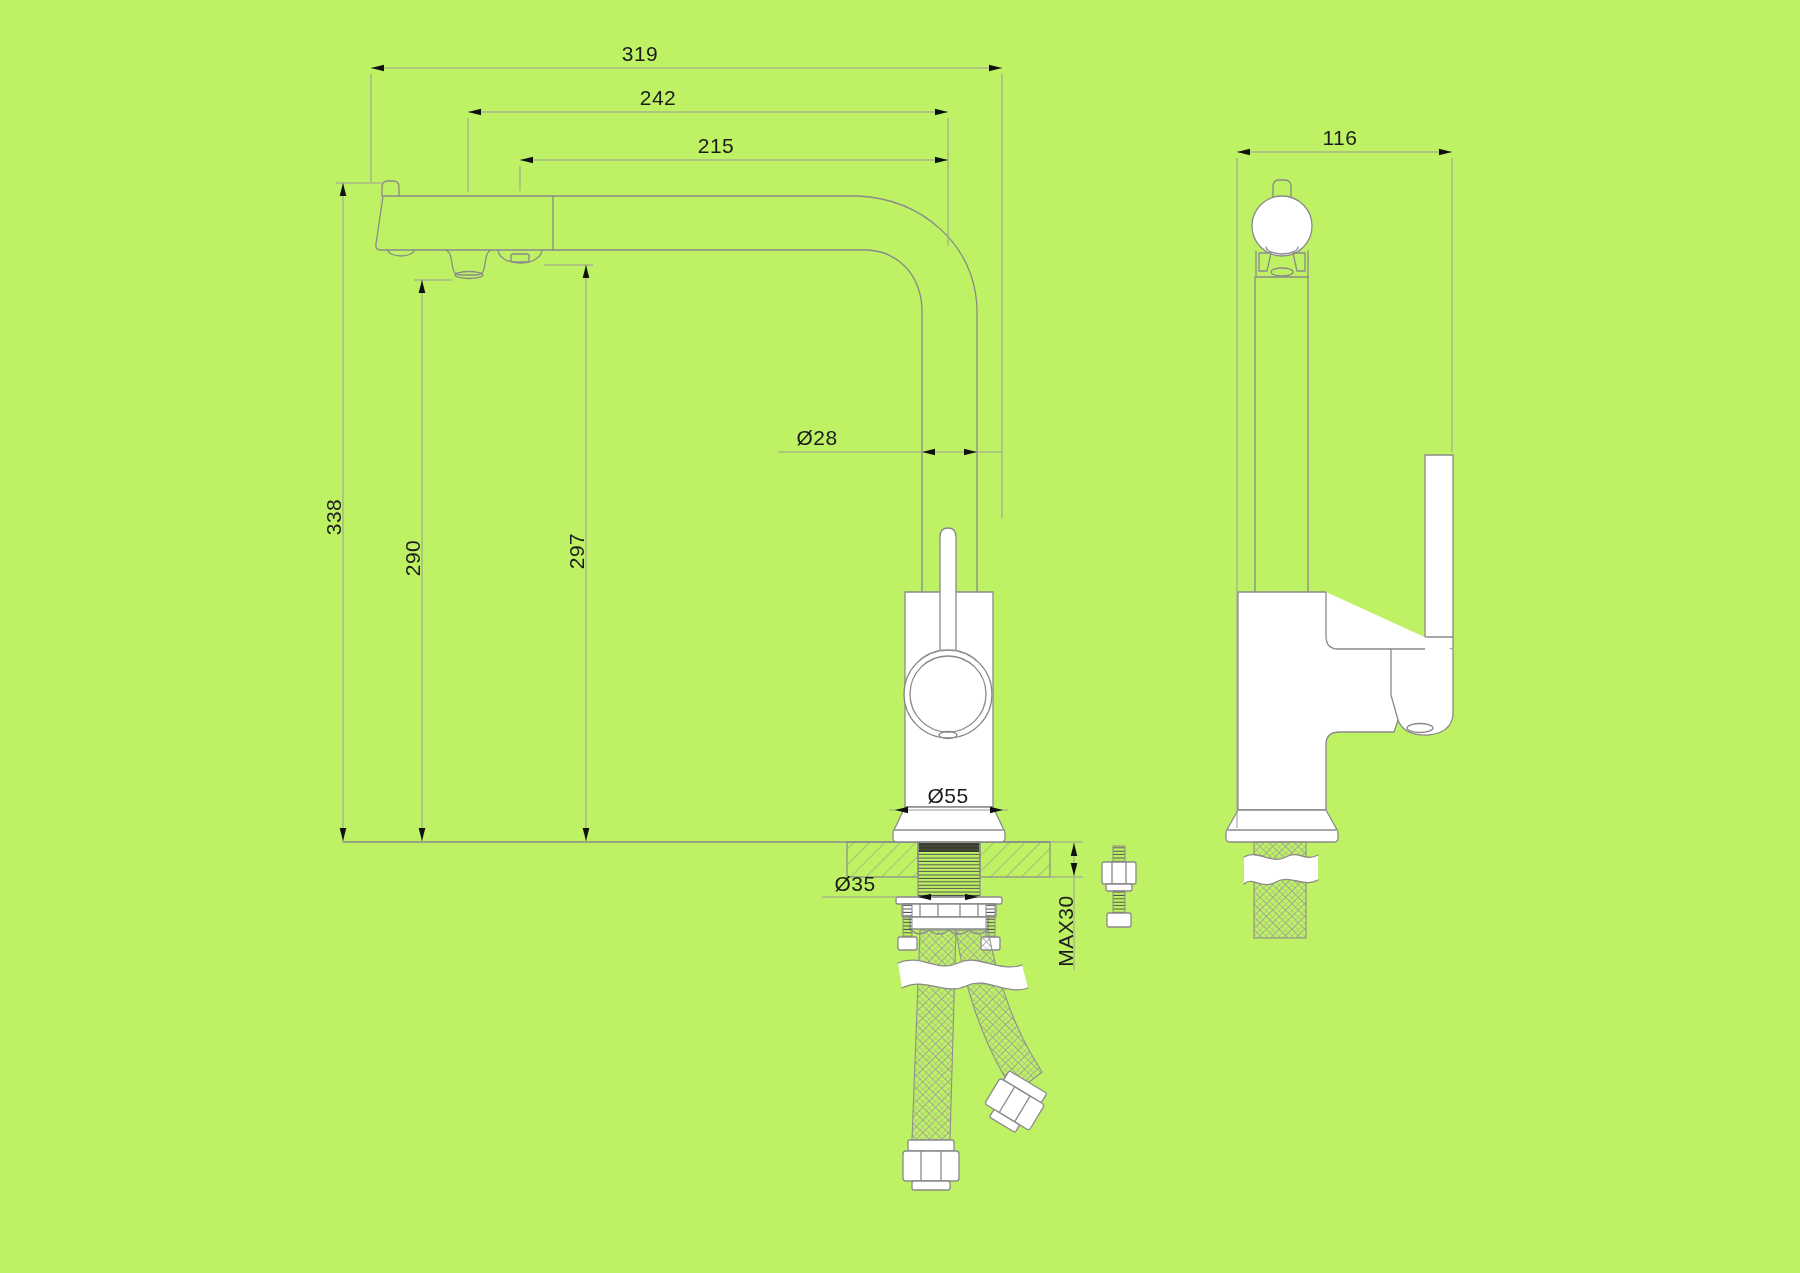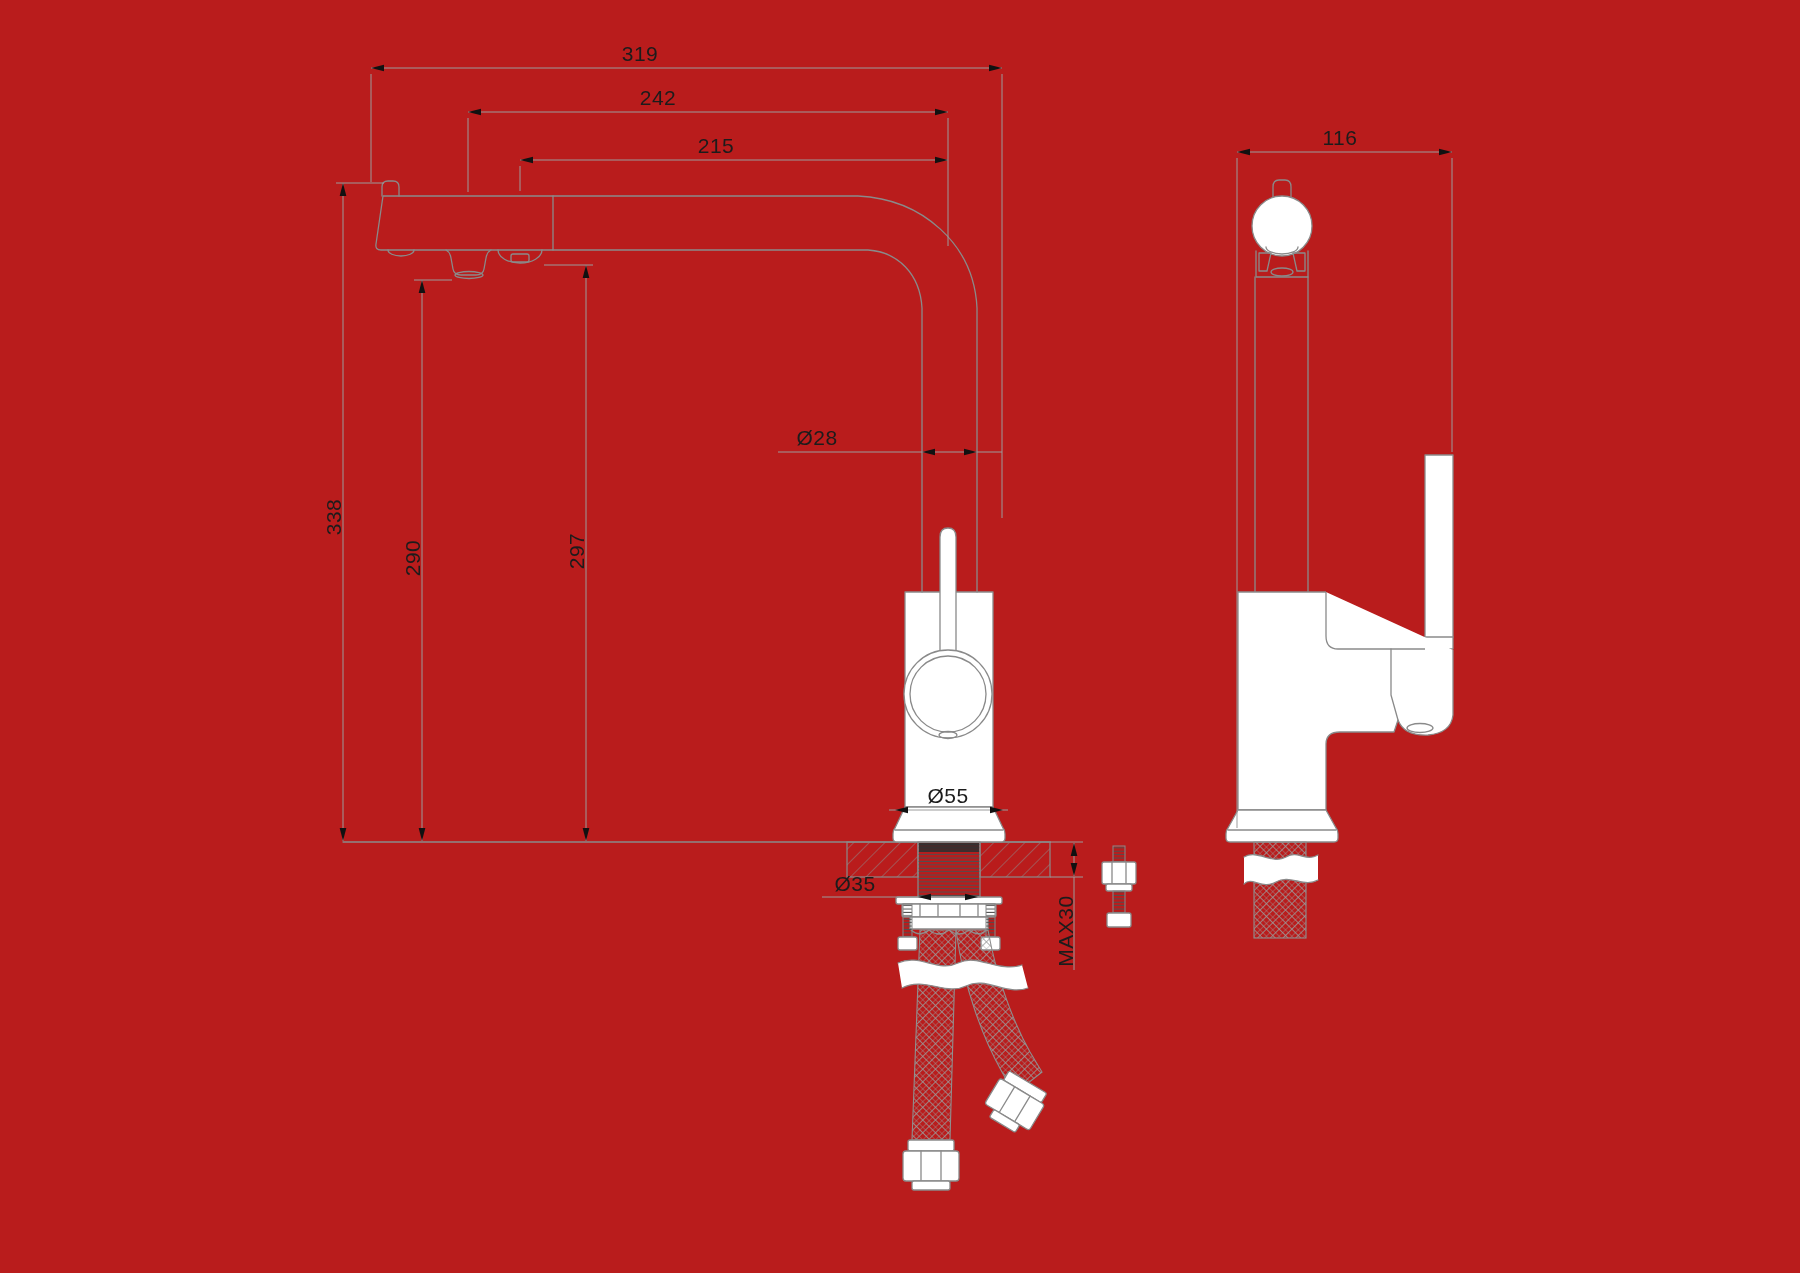--- a/index.html
+++ b/index.html
@@ -1,16 +1,16 @@
 <!DOCTYPE html>
 <html><head>
 <meta charset="utf-8">
 <style>
   html,body{margin:0;padding:0;background:#fff;}
-  .sheet{position:relative;width:1800px;height:1273px;background:#b91c1c;overflow:hidden;
+  .sheet{position:relative;width:1800px;height:1273px;background:#bef264;overflow:hidden;
          font-family:"Liberation Sans", sans-serif;}
   svg{position:absolute;left:0;top:0;}
   .obj{stroke:#8a8a8a;stroke-width:1.3;fill:none;stroke-linecap:round;stroke-linejoin:round;}
   .objw{stroke:#8a8a8a;stroke-width:1.3;fill:#ffffff;stroke-linejoin:round;}
   .dim{stroke:#9b9b9b;stroke-width:1;fill:none;}
   .arr{fill:#111111;stroke:none;}
   .dim-text{font-size:21px;fill:#1c1c1c;letter-spacing:.5px;}
   .white{fill:#ffffff;stroke:none;}
 </style>
 </head>

